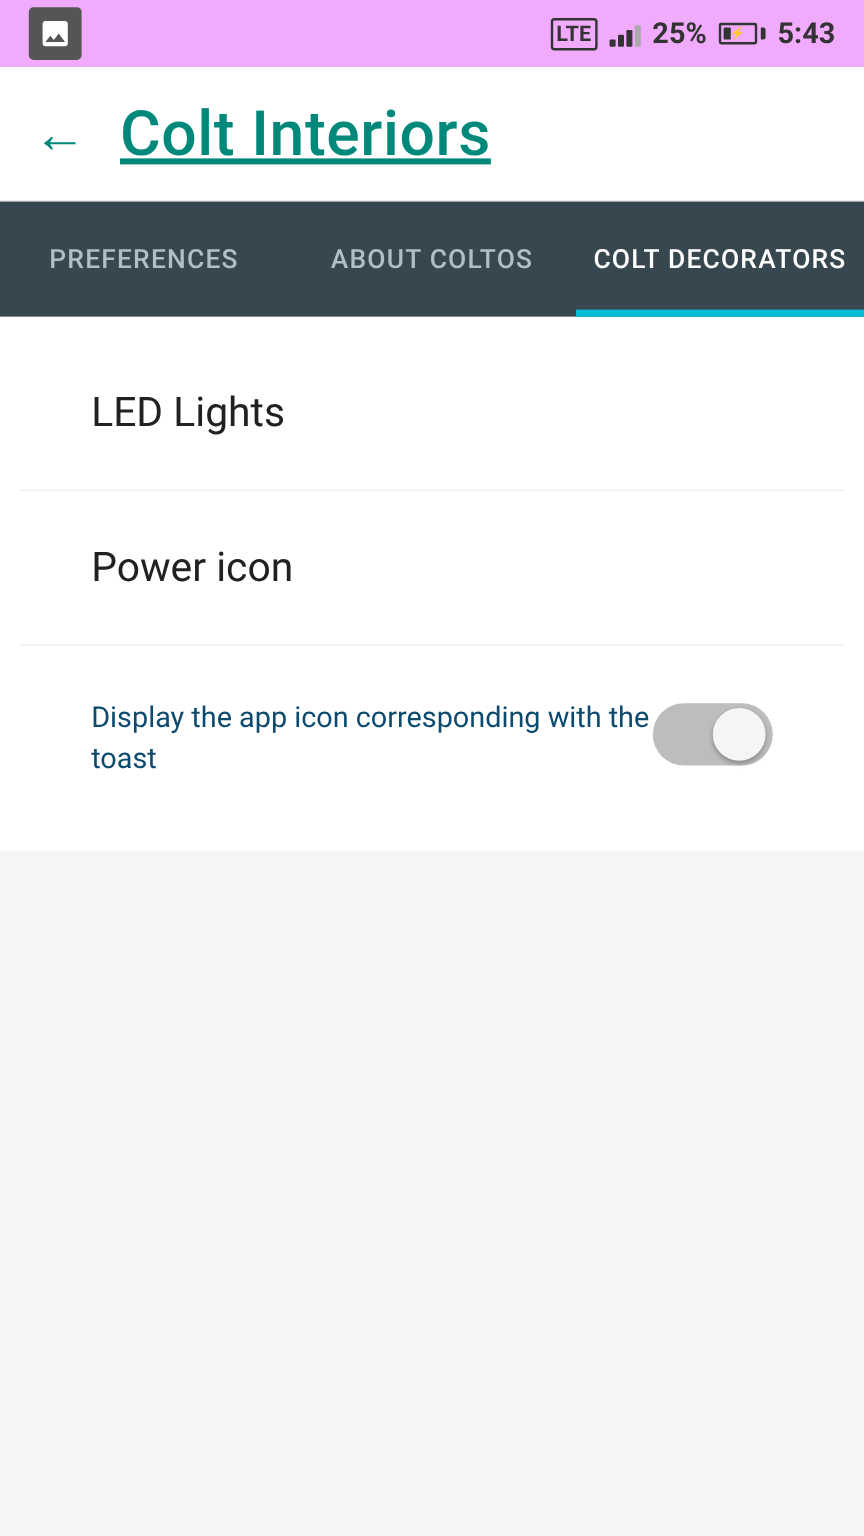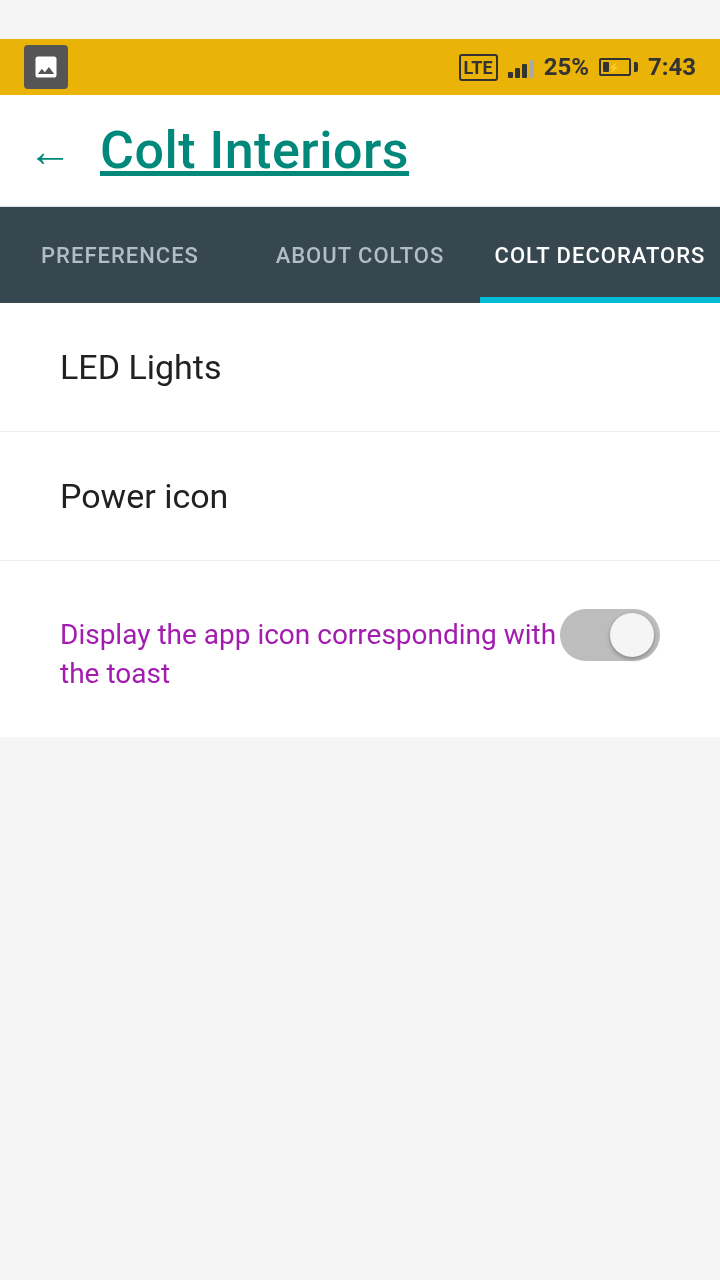--- a/index.html
+++ b/index.html
@@ -10,27 +10,26 @@
       min-height: 1280px;
       background: #f5f5f5;
       font-family: 'Roboto', sans-serif;
       overflow-x: hidden;
     }
 
     
     .status-bar {
       width: 720px;
       height: 56px;
-      background: #eab308;
+      background: #f0abfc;
       display: flex;
       align-items: center;
       justify-content: flex-end;
       padding: 0 24px;
       gap: 12px;
-      margin-top: 39px;
     }
 
     .status-bar-left {
       position: absolute;
       left: 24px;
       display: flex;
       align-items: center;
     }
 
     .status-bar-right {
@@ -134,21 +133,21 @@
     }
 
     .tab-item.active .tab-indicator {
       display: block;
     }
 
     
     .content {
       width: 720px;
       background: #ffffff;
-      padding: 0;
+      padding: 16px;
     }
 
     
     .settings-item {
       padding: 44px 60px;
       border-bottom: 1px solid #eeeeee;
       cursor: pointer;
     }
 
     .settings-item:last-child {
@@ -161,23 +160,22 @@
       justify-content: space-between;
     }
 
     .settings-item-title {
       font-size: 34px;
       color: #212121;
       font-weight: 400;
     }
 
     .settings-item-description {
-      font-size: 28px;
-      color: #a21caf;
-      margin-top: 10px;
+      font-size: 24px;
+      color: #0c4a6e;
       line-height: 1.4;
       max-width: 520px;
     }
 
     
     .toggle-switch {
       width: 100px;
       height: 52px;
       background: #bdbdbd;
       border-radius: 26px;
@@ -278,21 +276,21 @@
       <div class="signal-bar" style="height:18px;background:#aaa;"></div>
     </div>
     <span class="status-text">25%</span>
     <div class="battery-icon">
       <div class="battery-body">
         <div class="battery-fill"></div>
         <span class="battery-bolt">⚡</span>
       </div>
       <div class="battery-tip"></div>
     </div>
-    <span class="status-text">7:43</span>
+    <span class="status-text">5:43</span>
   </div>
 </div>
 
 <div class="app-bar">
   <span class="back-icon">←</span>
   <span class="app-title">Colt Interiors</span>
 </div>
 
 <div class="tab-bar">
   <div class="tab-item">

